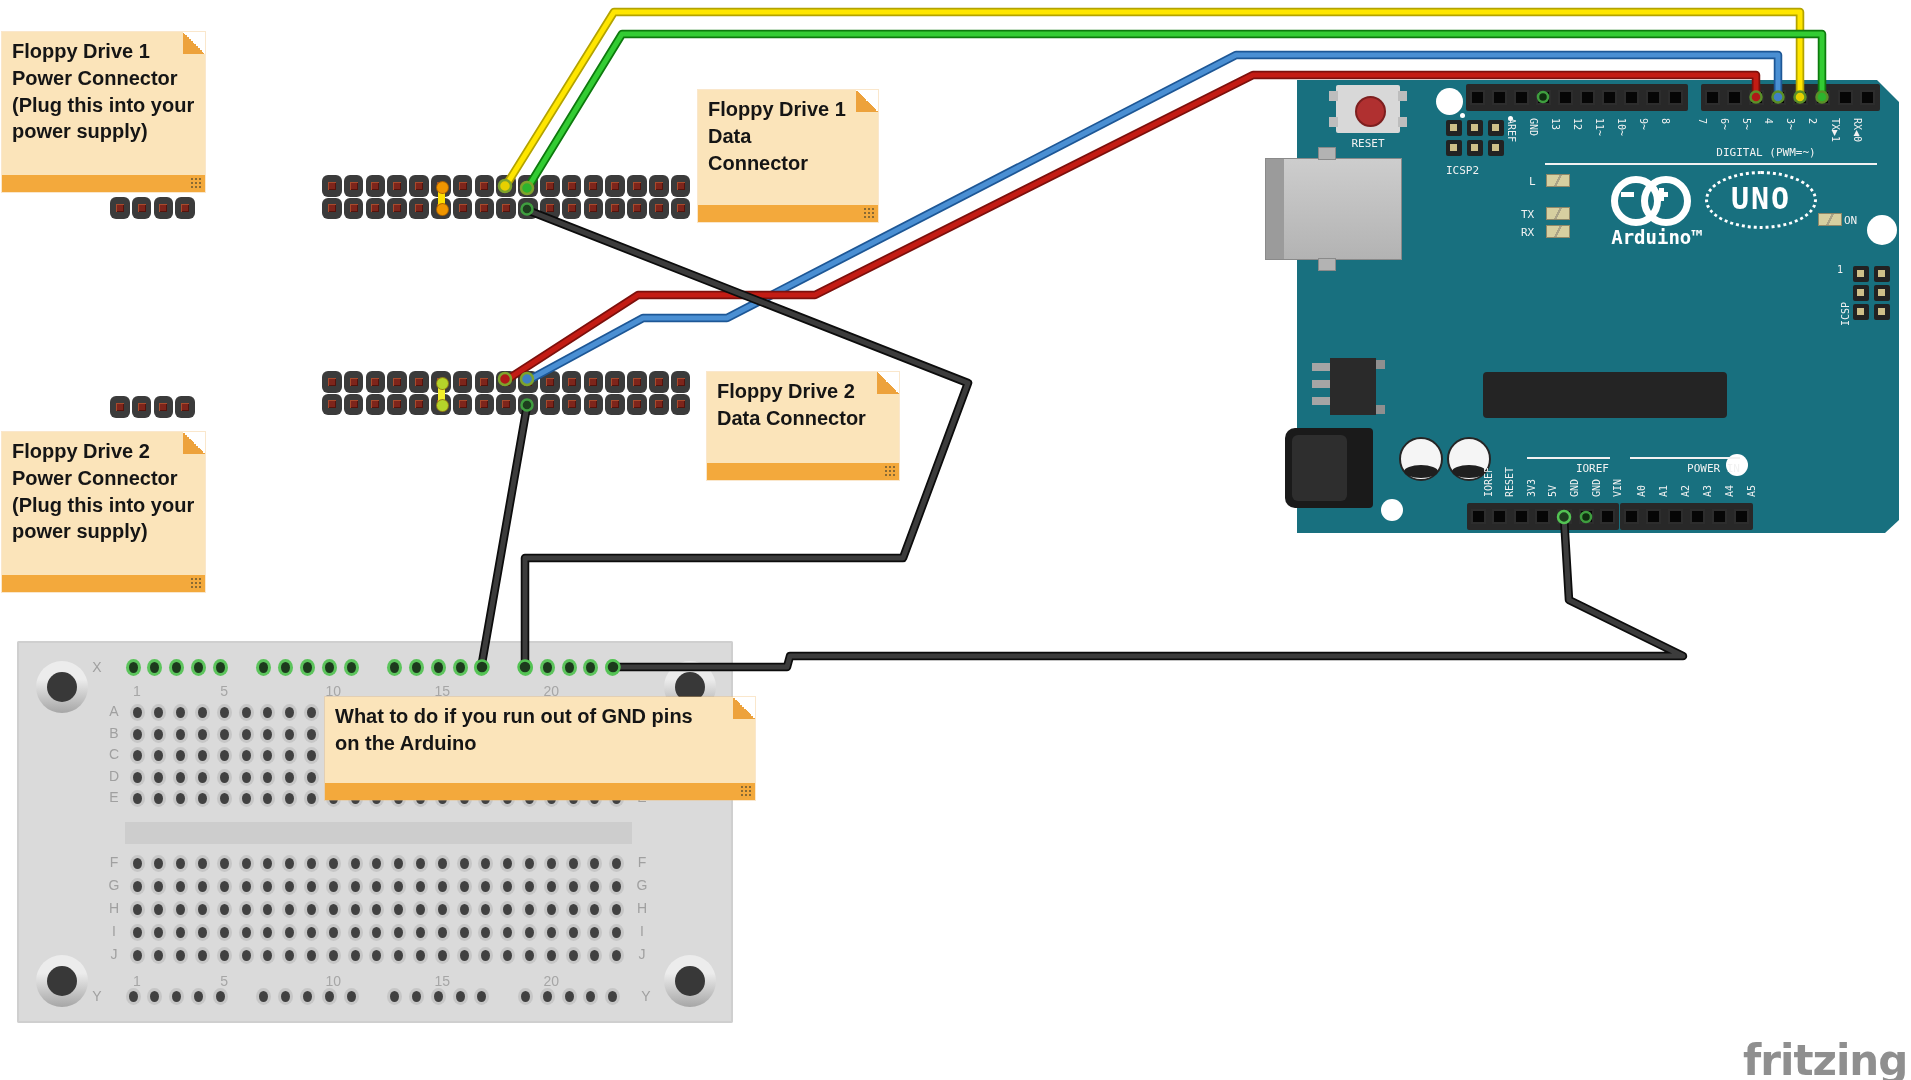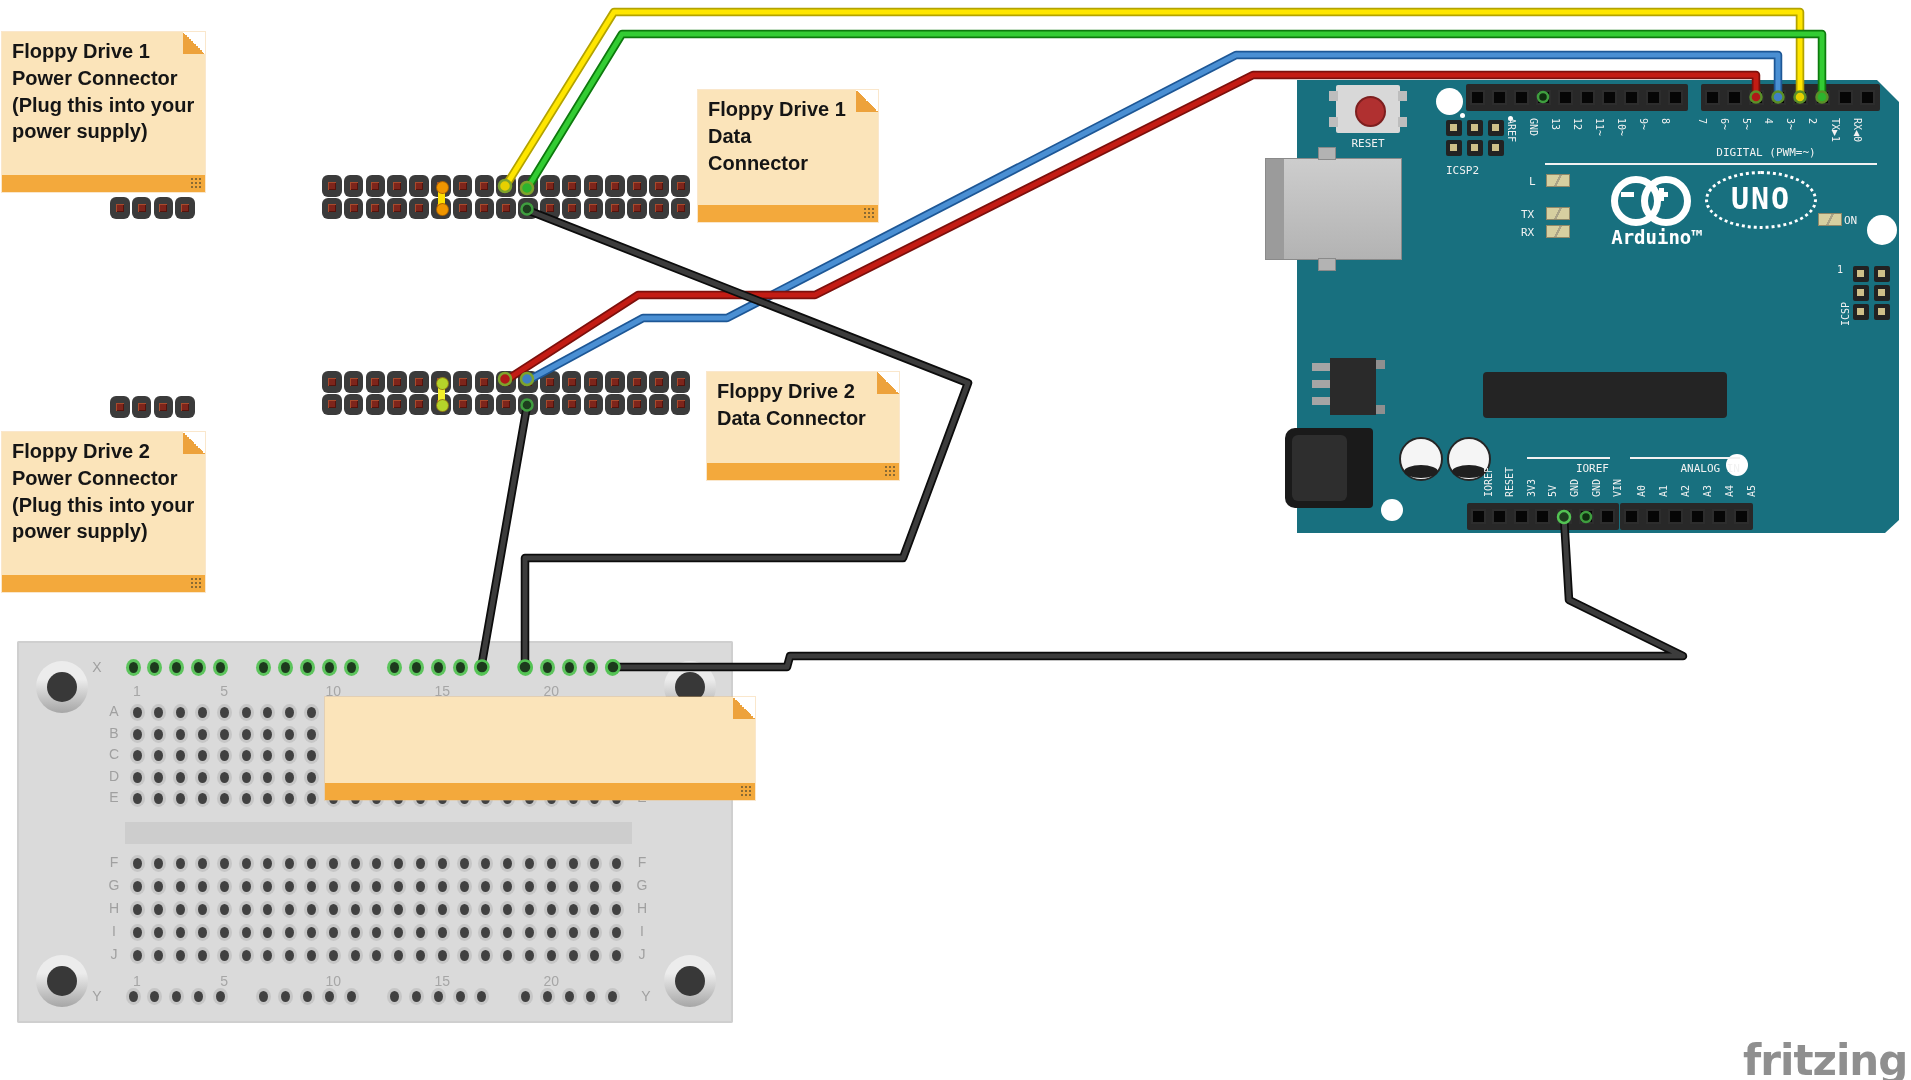--- a/index.html
+++ b/index.html
@@ -437,20 +437,22 @@
     <div class="txt">Floppy Drive 2
 Power Connector
 (Plug this into your
 power supply)</div>
     <div class="bar">
         <div class="grip"></div>
       </div>
     <div class="fold"></div>
   </div>
   <div class="note note-gnd">
+    <div class="txt">What to do if you run out of GND pins
+on the Arduino</div>
     <div class="bar">
         <div class="grip"></div>
       </div>
     <div class="fold"></div>
   </div>
 
   <div id="connectors">
       <div class="connector" style="left: 110px; top: 197px; width: 87.2px; height: 22.6px;">
         <div class="hpin" style="left: 0px; top: 0px;"></div>
         <div class="hpin" style="left: 21.8px; top: 0px;"></div>
@@ -606,21 +608,21 @@
     <div class="vleg" style="left:15px;top:300px"></div>
     <div class="vleg" style="left:15px;top:317px"></div>
     <div class="vtab" style="left:79px;top:280px"></div>
     <div class="vtab" style="left:79px;top:325px"></div>
     <div class="cap-round" style="left:102px;top:357px"></div>
     <div class="cap-round" style="left:150px;top:357px"></div>
 
     <div class="sline" style="left:230px;top:377px;width:83px"></div>
     <div class="silk big" style="left:240px;top:382px;width:72px;text-align:right">IOREF</div>
     <div class="sline" style="left:333px;top:377px;width:110px"></div>
-    <div class="silk big" style="left:333px;top:382px;width:110px;text-align:right">ANALOG IN</div>
+    <div class="silk big" style="left:333px;top:382px;width:110px;text-align:right">POWER IN</div>
 
     <div id="icsp">
         <div class="icsp-pin" style="left: 556px; top: 186px;"></div>
         <div class="icsp-pin" style="left: 577px; top: 186px;"></div>
         <div class="icsp-pin" style="left: 556px; top: 205px;"></div>
         <div class="icsp-pin" style="left: 577px; top: 205px;"></div>
         <div class="icsp-pin" style="left: 556px; top: 224px;"></div>
         <div class="icsp-pin" style="left: 577px; top: 224px;"></div>
       </div>
     <div class="silk" style="left:540px;top:184px">1</div>

